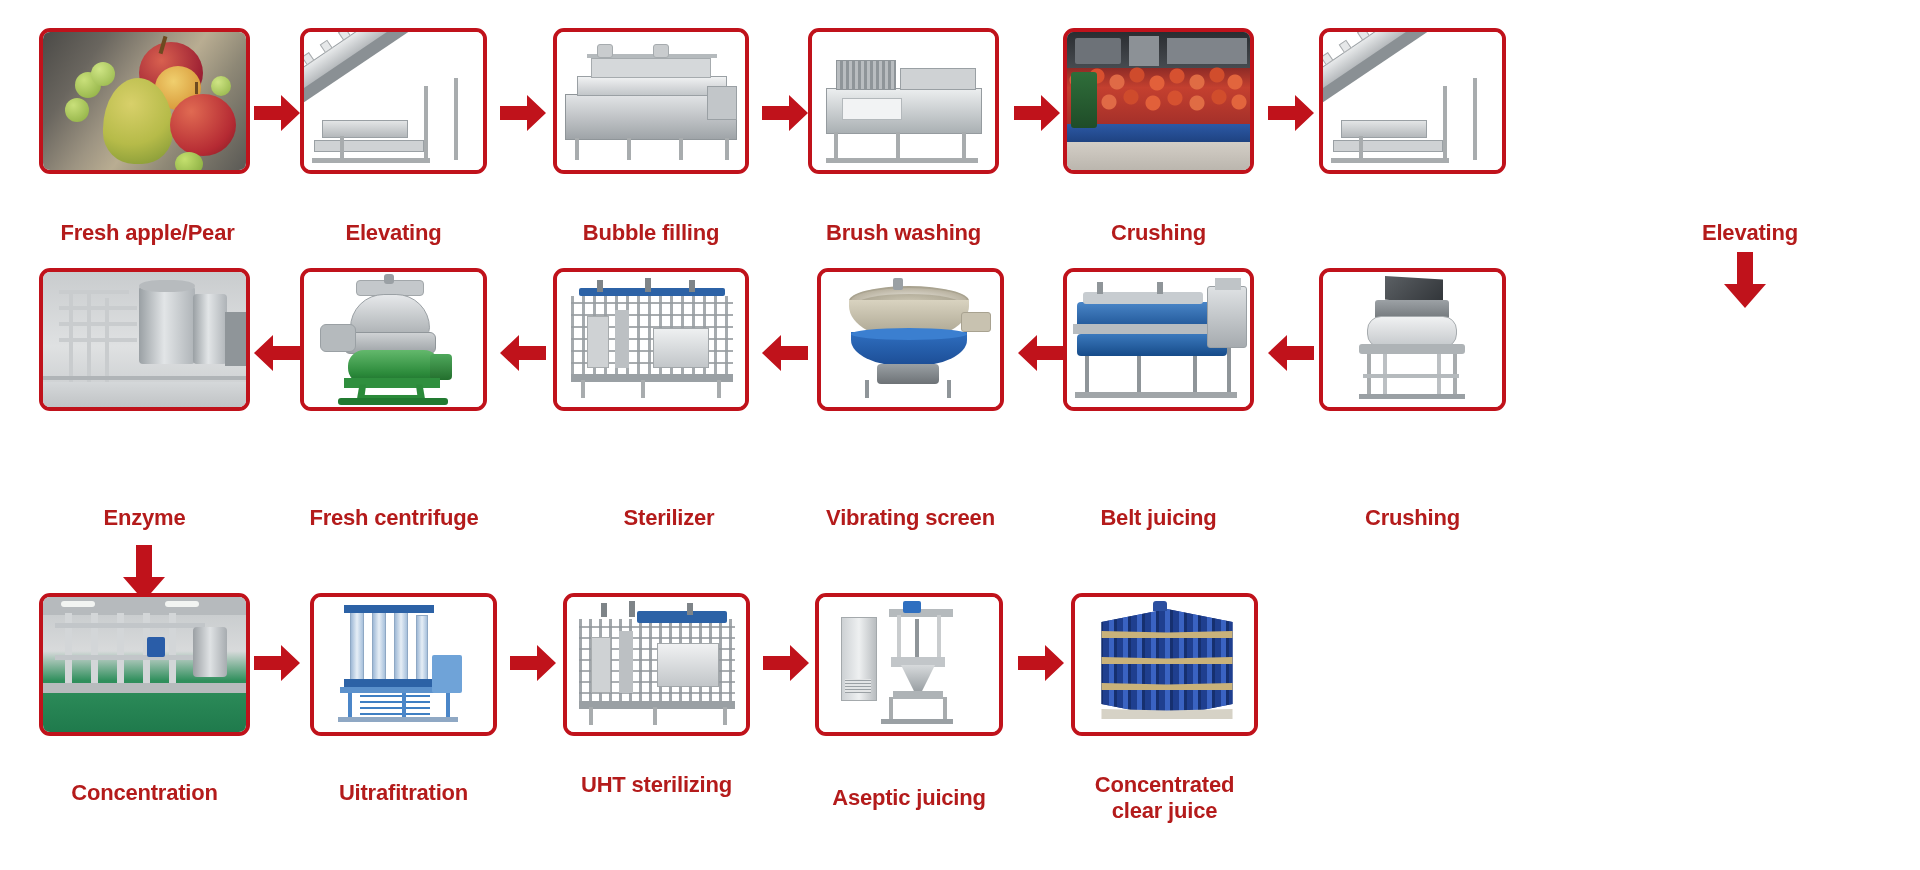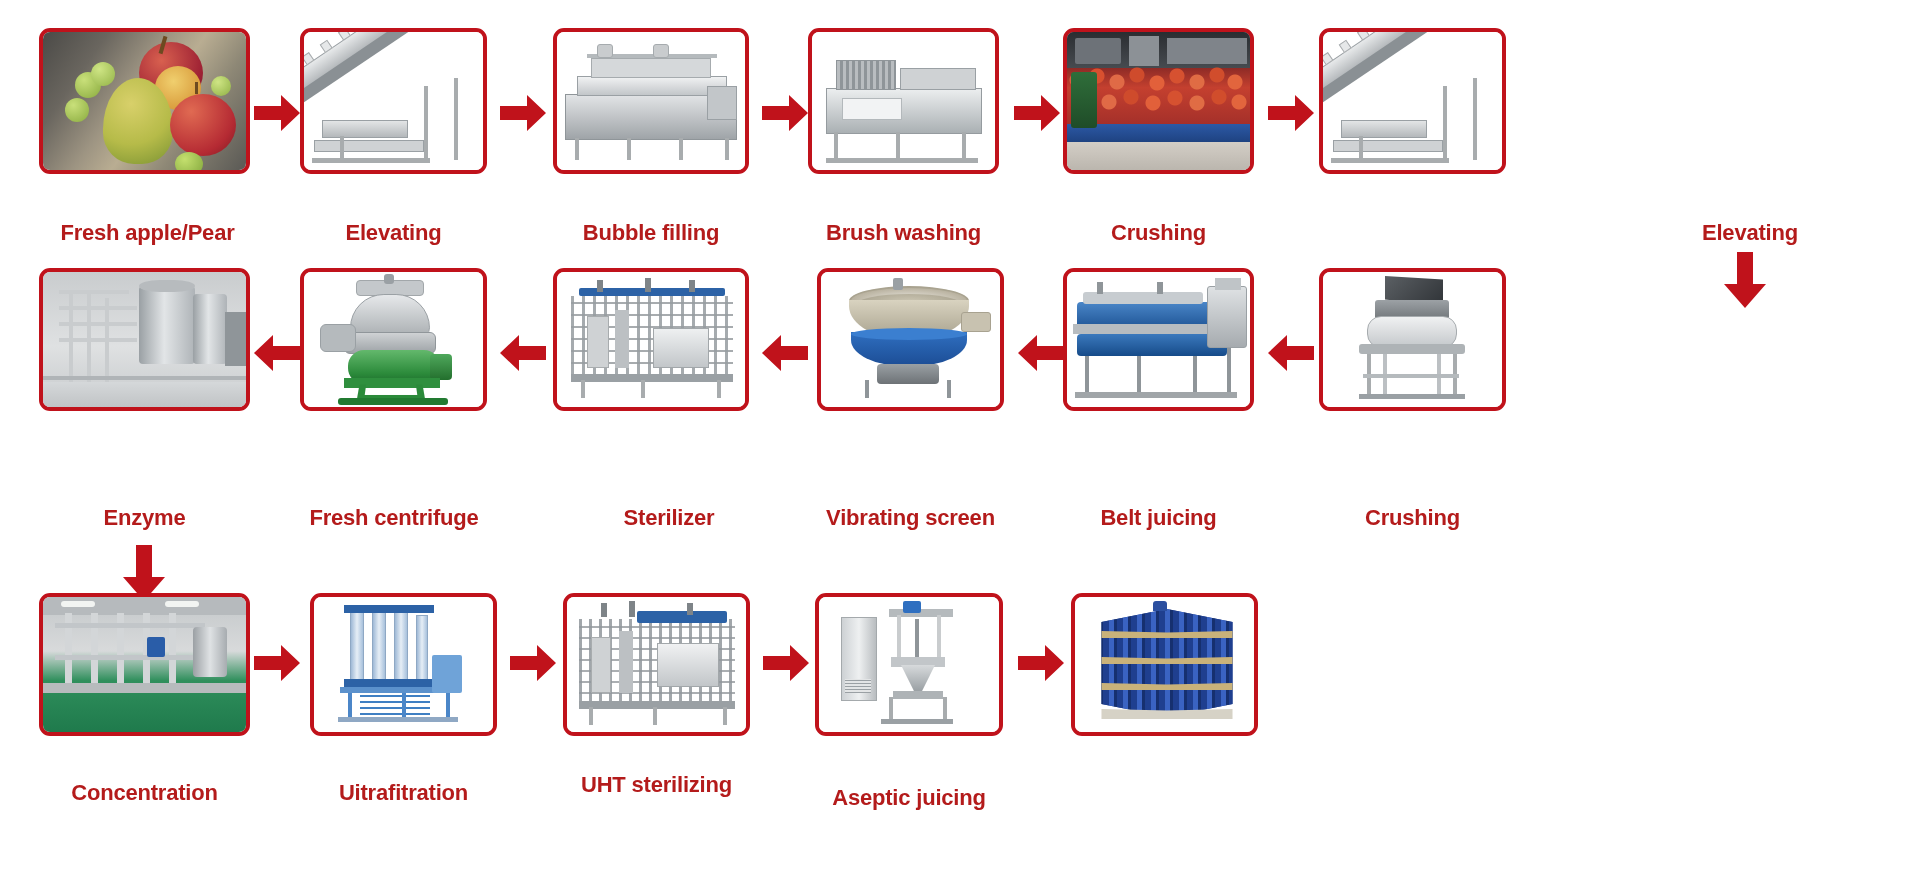--- a/index.html
+++ b/index.html
@@ -480,14 +480,16 @@
           repeating-linear-gradient(90deg,#1f3f8f 0 6px,#3a63c2 6px 11px,#16306f 11px 14px),
           #22418f;
         clip-path:polygon(8% 12%,50% 0%,92% 12%,92% 88%,50% 100%,8% 88%);"></div>
       <div class="sq" style="left:14px;top:34px;width:156px;height:7px;background:#c9b27a;clip-path:polygon(8% 0,50% 22%,92% 0,92% 100%,50% 100%,8% 100%);"></div>
       <div class="sq" style="left:14px;top:60px;width:156px;height:7px;background:#c9b27a;clip-path:polygon(8% 0,50% 22%,92% 0,92% 100%,50% 100%,8% 100%);"></div>
       <div class="sq" style="left:14px;top:86px;width:156px;height:7px;background:#c9b27a;clip-path:polygon(8% 0,50% 22%,92% 0,92% 100%,50% 100%,8% 100%);"></div>
       <div class="sq" style="left:78px;top:4px;width:14px;height:10px;background:#2b4fa0;border-radius:3px 3px 0 0;"></div>
       <div class="sq" style="left:14px;top:112px;width:156px;height:10px;background:#d6d2c6;clip-path:polygon(8% 0,50% 16%,92% 0,92% 100%,50% 100%,8% 100%);"></div>
     </div>
   </div>
+  <div class="caption" style="left:1061px;top:772px;width:207px;">Concentrated
+clear juice</div>
 
 </div>
 
 </body></html>

